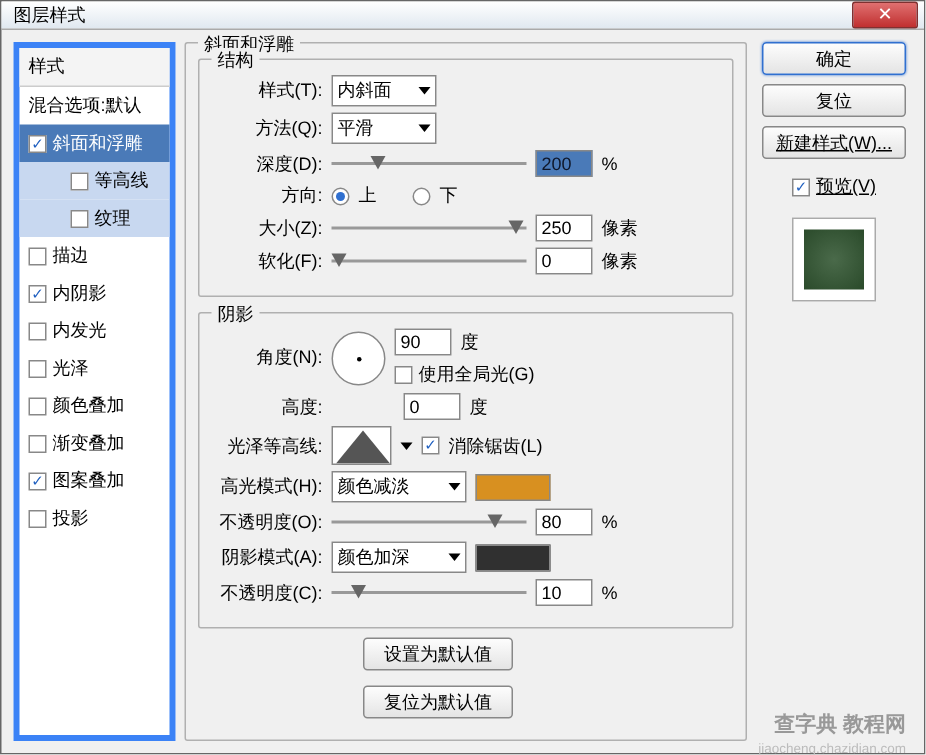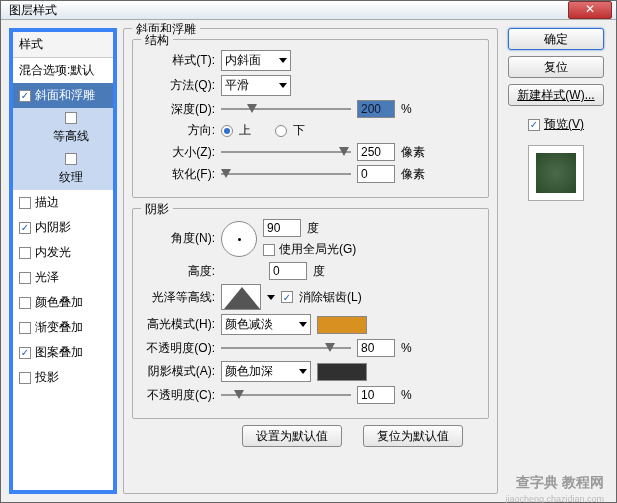--- a/index.html
+++ b/index.html
@@ -5,21 +5,21 @@
 * { box-sizing: border-box; font-family: "Microsoft YaHei", SimSun, sans-serif; font-size: 12px; }
 body { margin: 0; background: #fff; }
 .window { width: 617px; height: 503px; border: 1px solid #666; background: #f0f0f0; display: flex; flex-direction: column; }
 .titlebar { height: 19px; background: linear-gradient(#fff, #e0e8f0); display: flex; align-items: center; padding: 0 4px; border-bottom: 1px solid #aaa; }
 .titlebar-text { flex: 1; padding-left: 4px; }
 .close-btn { width: 44px; height: 18px; background: linear-gradient(#e07070, #c03030); border: 1px solid #803030; border-radius: 2px; color: #fff; text-align: center; line-height: 14px; cursor: pointer; }
 .content { flex: 1; display: flex; padding: 8px; gap: 6px; }
 .sidebar { width: 108px; border: 4px solid #3b82f6; background: #fff; }
 .sidebar-header { padding: 4px 6px; border-bottom: 1px solid #ccc; background: #f4f4f4; }
 .sidebar-item { padding: 4px 6px; display: flex; align-items: center; gap: 4px; cursor: pointer; }
-.sidebar-item.sub { padding-left: 22px; flex-direction: column; }
+.sidebar-item.sub { padding-left: 34px; }
 .sidebar-item.selected { background: #4a7ab8; color: #fff; }
 .sidebar-item.hilite { background: #c8d8f0; }
 .chk { width: 12px; height: 12px; border: 1px solid #888; background: #fff; display: inline-flex; align-items: center; justify-content: center; font-size: 10px; color: #2060c0; }
 .main { flex: 1; display: flex; flex-direction: column; gap: 4px; }
 .fieldset { border: 1px solid #b0b0b0; border-radius: 2px; padding: 6px 8px 10px; margin: 0; position: relative; }
 .legend { position: absolute; top: -8px; left: 8px; background: #f0f0f0; padding: 0 4px; }
 .row { display: flex; align-items: center; margin: 4px 0; gap: 6px; }
 .lbl { width: 74px; text-align: right; }
 .select { border: 1px solid #888; background: #fff; padding: 1px 3px; min-width: 70px; display: flex; justify-content: space-between; align-items: center; }
 .select .arr { border-left: 4px solid transparent; border-right: 4px solid transparent; border-top: 5px solid #000; margin-left: 6px; }
@@ -32,21 +32,21 @@
 .radio.on::after { content: ""; width: 6px; height: 6px; background: #3070d0; border-radius: 50%; }
 .angle-box { width: 36px; height: 36px; border: 1px solid #888; border-radius: 50%; background: #fff; position: relative; }
 .angle-box::after { content: ""; position: absolute; width: 3px; height: 3px; background: #000; border-radius: 50%; top: 16px; left: 16px; }
 .curve-box { width: 40px; height: 26px; border: 1px solid #888; background: #fff; position: relative; overflow: hidden; }
 .swatch { width: 50px; height: 18px; border: 1px solid #888; }
 .rightcol { width: 104px; display: flex; flex-direction: column; gap: 6px; align-items: center; }
 .btn { width: 96px; height: 22px; border: 1px solid #888; background: linear-gradient(#fdfdfd, #e4e4e4); border-radius: 3px; text-align: center; line-height: 20px; cursor: pointer; }
 .btn.default { border: 1px solid #3070d0; box-shadow: 0 0 2px #3070d0; }
 .preview { width: 56px; height: 56px; border: 1px solid #aaa; background: #fff; display: flex; align-items: center; justify-content: center; margin-top: 6px; }
 .preview-img { width: 40px; height: 40px; background: radial-gradient(#4a6a4a, #2a4a2a); }
-.bottom-btns { display: flex; gap: 21px; padding: 6px 0 2px 110px; }
+.bottom-btns { display: flex; gap: 10px; padding: 6px 0 2px 110px; flex-direction: column; }
 .bottom-btns .btn { width: 100px; }
 .watermark { position: absolute; right: 12px; bottom: 10px; font-size: 14px; color: #999; font-weight: bold; pointer-events: none; }
 .wm-sub { position: absolute; right: 12px; bottom: -2px; font-size: 9px; color: #bbb; }
 .underline { text-decoration: underline; }
 </style>
 </head>
 <body>
 
 <div class="window">
   <div class="titlebar">

